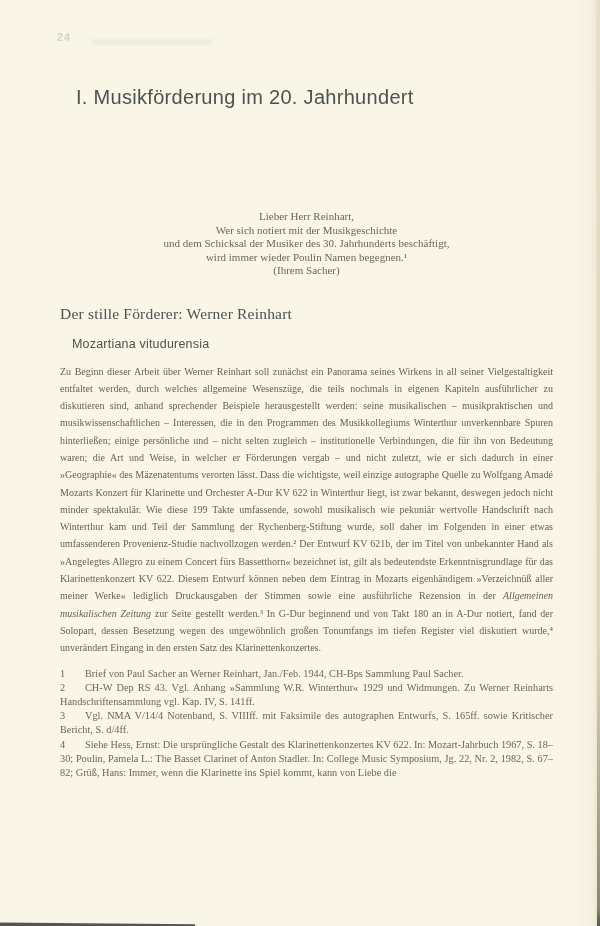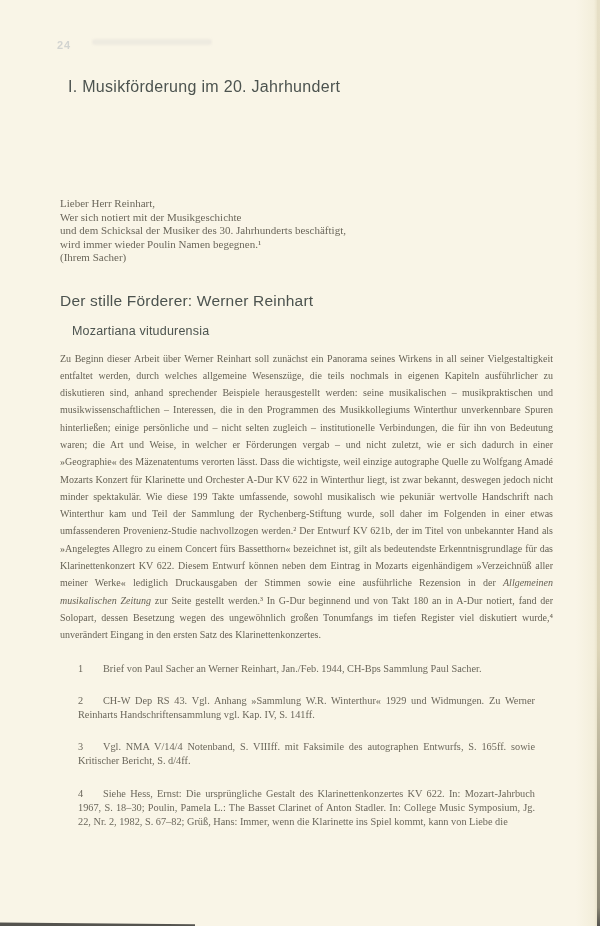--- a/index.html
+++ b/index.html
@@ -13,50 +13,50 @@
     width: 600px; height: 926px;
     background: linear-gradient(90deg, #f9f5e7 0%, #f9f5e7 96%, #f3eedb 99%, #e2dabf 100%);
     overflow: hidden;
   }
   .content {
     position: relative;
     padding: 0 47px 0 60px;
   }
   
   .showthrough {
-    position: absolute; left: 57px; top: 39px;
+    position: absolute; left: 57px; top: 31px;
     font-family: "Liberation Sans", sans-serif;
     font-size: 11px; font-weight: bold;
     color: rgba(110, 125, 150, 0.28);
     letter-spacing: 1px;
   }
   .showthrough-smudge {
     position: absolute; left: 92px; top: 39px;
     width: 120px; height: 6px;
     background: rgba(150, 150, 170, 0.10);
     border-radius: 3px;
     filter: blur(1px);
   }
   .chapter-title {
-    margin: 8px; padding-top: 70px;
+    margin: 16px; padding-top: 70px;
     font-family: "Liberation Sans", sans-serif;
-    font-size: 16px; font-weight: 400;
+    font-size: 20px; font-weight: 400;
     letter-spacing: 0.3px;
     color: #4c534f;
   }
   .epigraph {
     margin-top: 101px;
-    text-align: left;
+    text-align: center;
     font-size: 11px;
     line-height: 13.5px;
     color: #6b675b;
   }
   .section-heading {
     margin: 0; margin-top: 27px;
-    font-family: Liberation Sans, sans-serif;
+    font-family: Liberation Serif, serif;
     font-size: 15.5px; font-weight: 400;
     letter-spacing: 0.2px;
     color: #4c534f;
   }
   .subsection-heading {
     margin: 12px; margin-top: 14px;
     font-family: "Liberation Sans", sans-serif;
     font-size: 12.5px; font-weight: 400;
     letter-spacing: 0.2px;
     color: #4c534f;
@@ -69,21 +69,21 @@
     color: #666255;
   }
   .body-par em { font-style: italic; }
   .footnotes {
     margin-top: 10px;
     font-size: 10.3px;
     line-height: 14.2px;
     text-align: justify;
     color: #6b675b;
   }
-  .footnote { margin: 18px; }
+  .footnote { margin: 0; }
   .fn-num { display: inline-block; width: 25px; }
   
   .bottom-edge {
     position: absolute; left: 0; bottom: 0;
     width: 195px; height: 4px;
     background: #55544f;
     clip-path: polygon(0 10%, 100% 55%, 100% 100%, 0 100%);
   }
   .right-edge {
     position: absolute; right: 0; top: 0;

